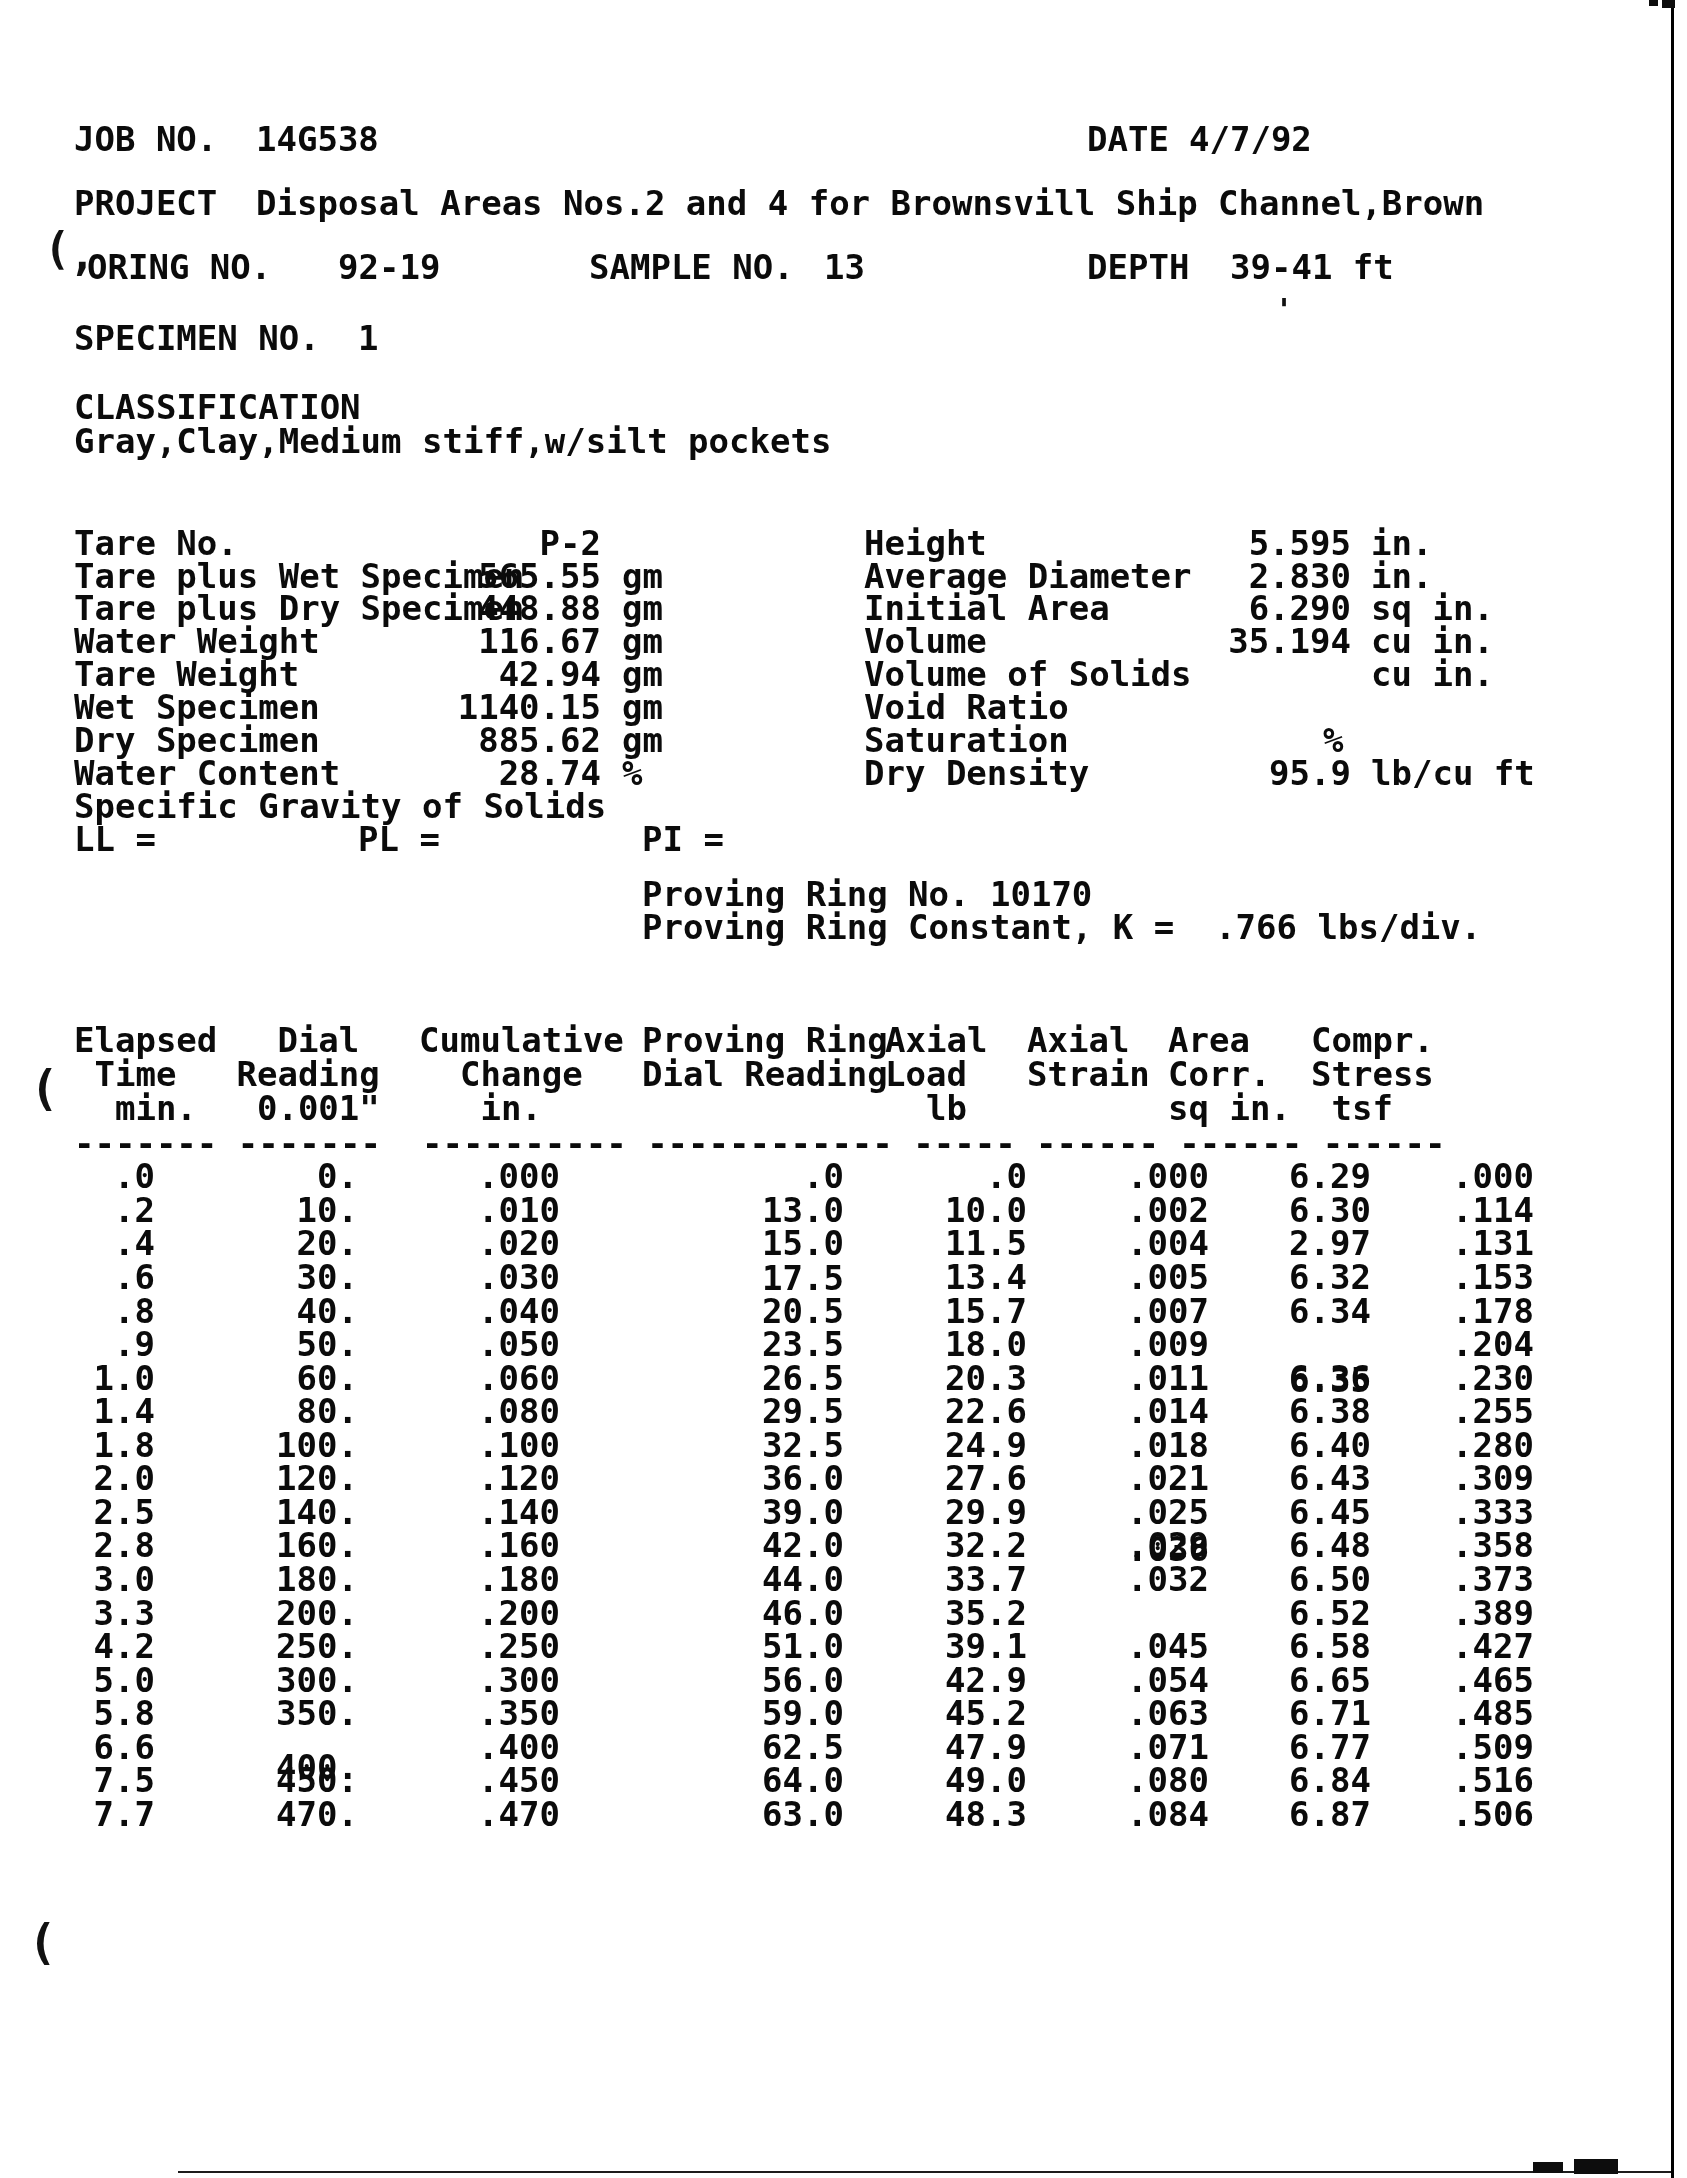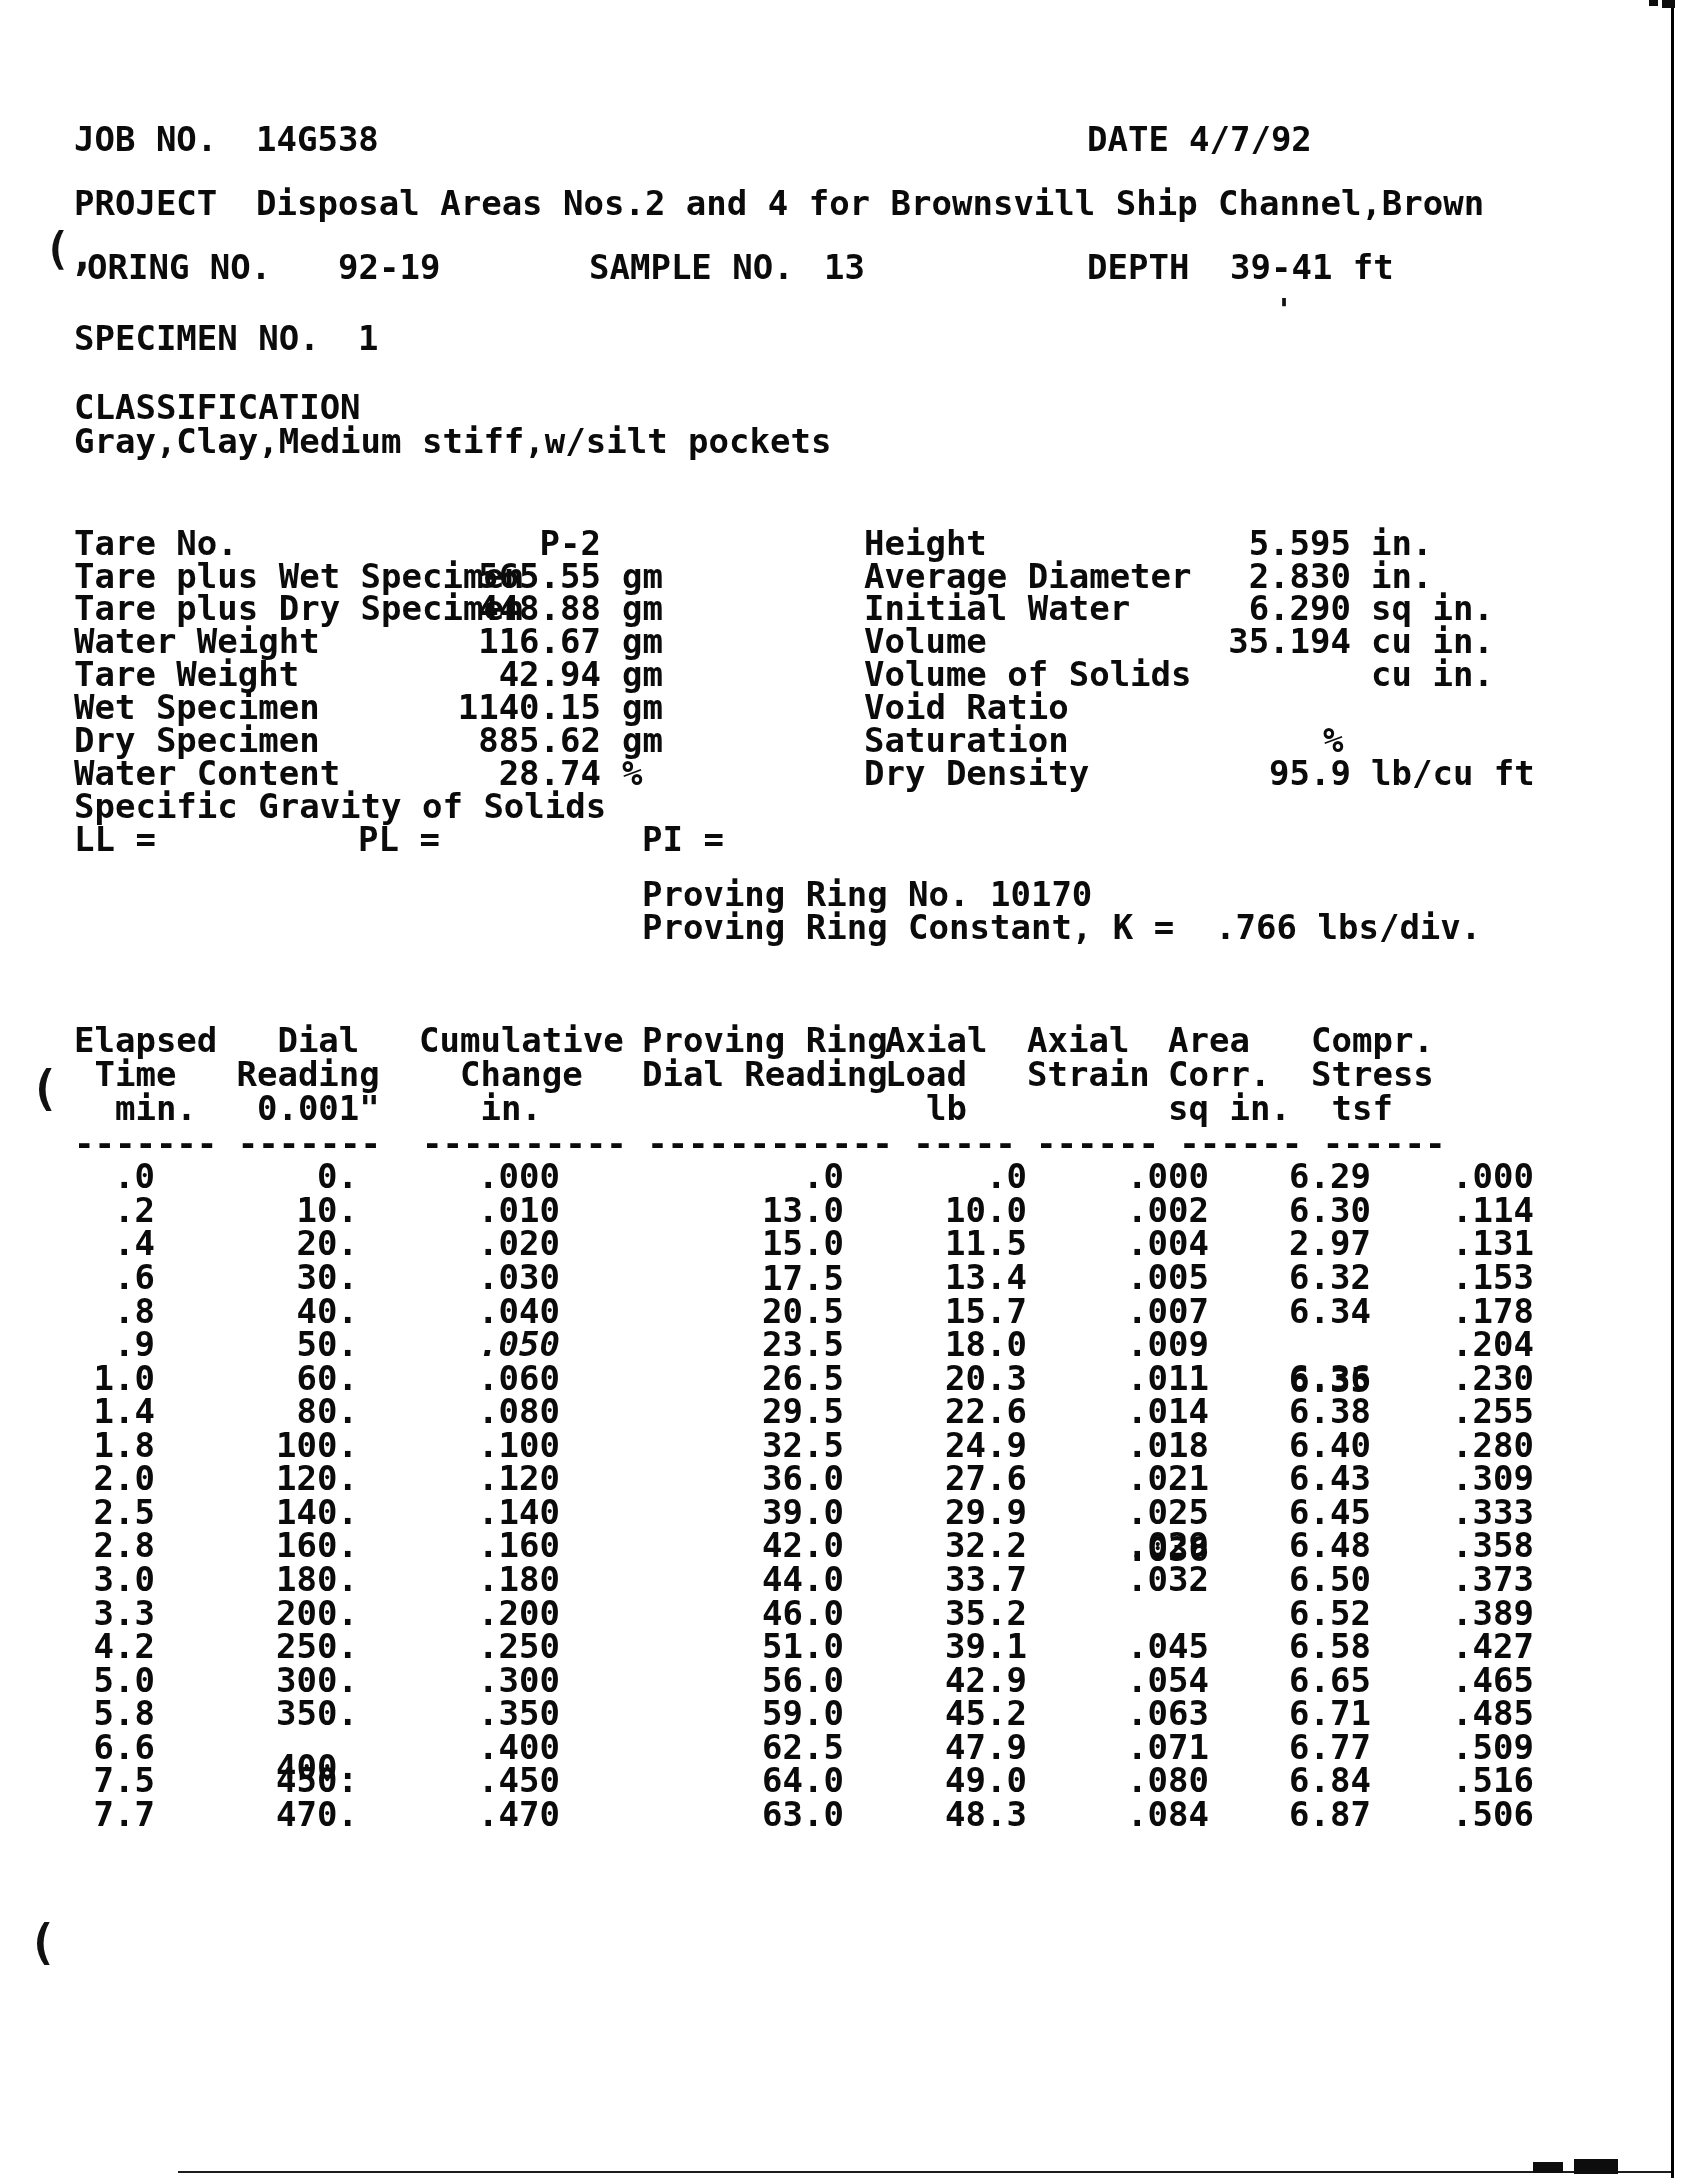--- a/index.html
+++ b/index.html
@@ -77,21 +77,21 @@
       <span class="t" style="left: 74px; top: 756px;">Water Content</span>
       <span class="t" style="right: 1086px; top: 756px;">28.74</span>
       <span class="t" style="left: 622px; top: 756px;">%</span>
       <span class="t" style="left: 74px; top: 789px;">Specific Gravity of Solids</span>
       <span class="t" style="left: 864px; top: 526px;">Height</span>
       <span class="t" style="right: 336px; top: 526px;">5.595</span>
       <span class="t" style="left: 1371px; top: 526px;">in.</span>
       <span class="t" style="left: 864px; top: 559px;">Average Diameter</span>
       <span class="t" style="right: 336px; top: 559px;">2.830</span>
       <span class="t" style="left: 1371px; top: 559px;">in.</span>
-      <span class="t" style="left: 864px; top: 591px;">Initial Water</span>
+      <span class="t" style="left: 864px; top: 591px;">Initial Area</span>
       <span class="t" style="right: 336px; top: 591px;">6.290</span>
       <span class="t" style="left: 1371px; top: 591px;">sq in.</span>
       <span class="t" style="left: 864px; top: 624px;">Volume</span>
       <span class="t" style="right: 336px; top: 624px;">35.194</span>
       <span class="t" style="left: 1371px; top: 624px;">cu in.</span>
       <span class="t" style="left: 864px; top: 657px;">Volume of Solids</span>
       <span class="t" style="left: 1371px; top: 657px;">cu in.</span>
       <span class="t" style="left: 864px; top: 690px;">Void Ratio</span>
       <span class="t" style="left: 864px; top: 723px;">Saturation</span>
       <span class="t" style="left: 1323px; top: 723px;">%</span>
@@ -179,21 +179,21 @@
         <span class="t" style="right: 1127px; top: 1294px;">.040</span>
         <span class="t" style="right: 843px; top: 1294px;">20.5</span>
         <span class="t" style="right: 660px; top: 1294px;">15.7</span>
         <span class="t" style="right: 478px; top: 1294px;">.007</span>
         <span class="t" style="right: 316px; top: 1294px;">6.34</span>
         <span class="t" style="right: 153px; top: 1294px;">.178</span>
       </div>
       <div>
         <span class="t" style="right: 1532px; top: 1327px;">.9</span>
         <span class="t" style="right: 1329px; top: 1327px;">50.</span>
-        <span class="t" style="right: 1127px; top: 1327px; font-style: italic;">.050</span>
+        <span class="t" style="right: 1127px; top: 1327px;">.050</span>
         <span class="t" style="right: 843px; top: 1327px;">23.5</span>
         <span class="t" style="right: 660px; top: 1327px;">18.0</span>
         <span class="t" style="right: 478px; top: 1327px;">.009</span>
         <span class="t" style="right: 316px; top: 1327px; margin-top: 36px;">6.35</span>
         <span class="t" style="right: 153px; top: 1327px;">.204</span>
       </div>
       <div>
         <span class="t" style="right: 1532px; top: 1361px;">1.0</span>
         <span class="t" style="right: 1329px; top: 1361px;">60.</span>
         <span class="t" style="right: 1127px; top: 1361px;">.060</span>

